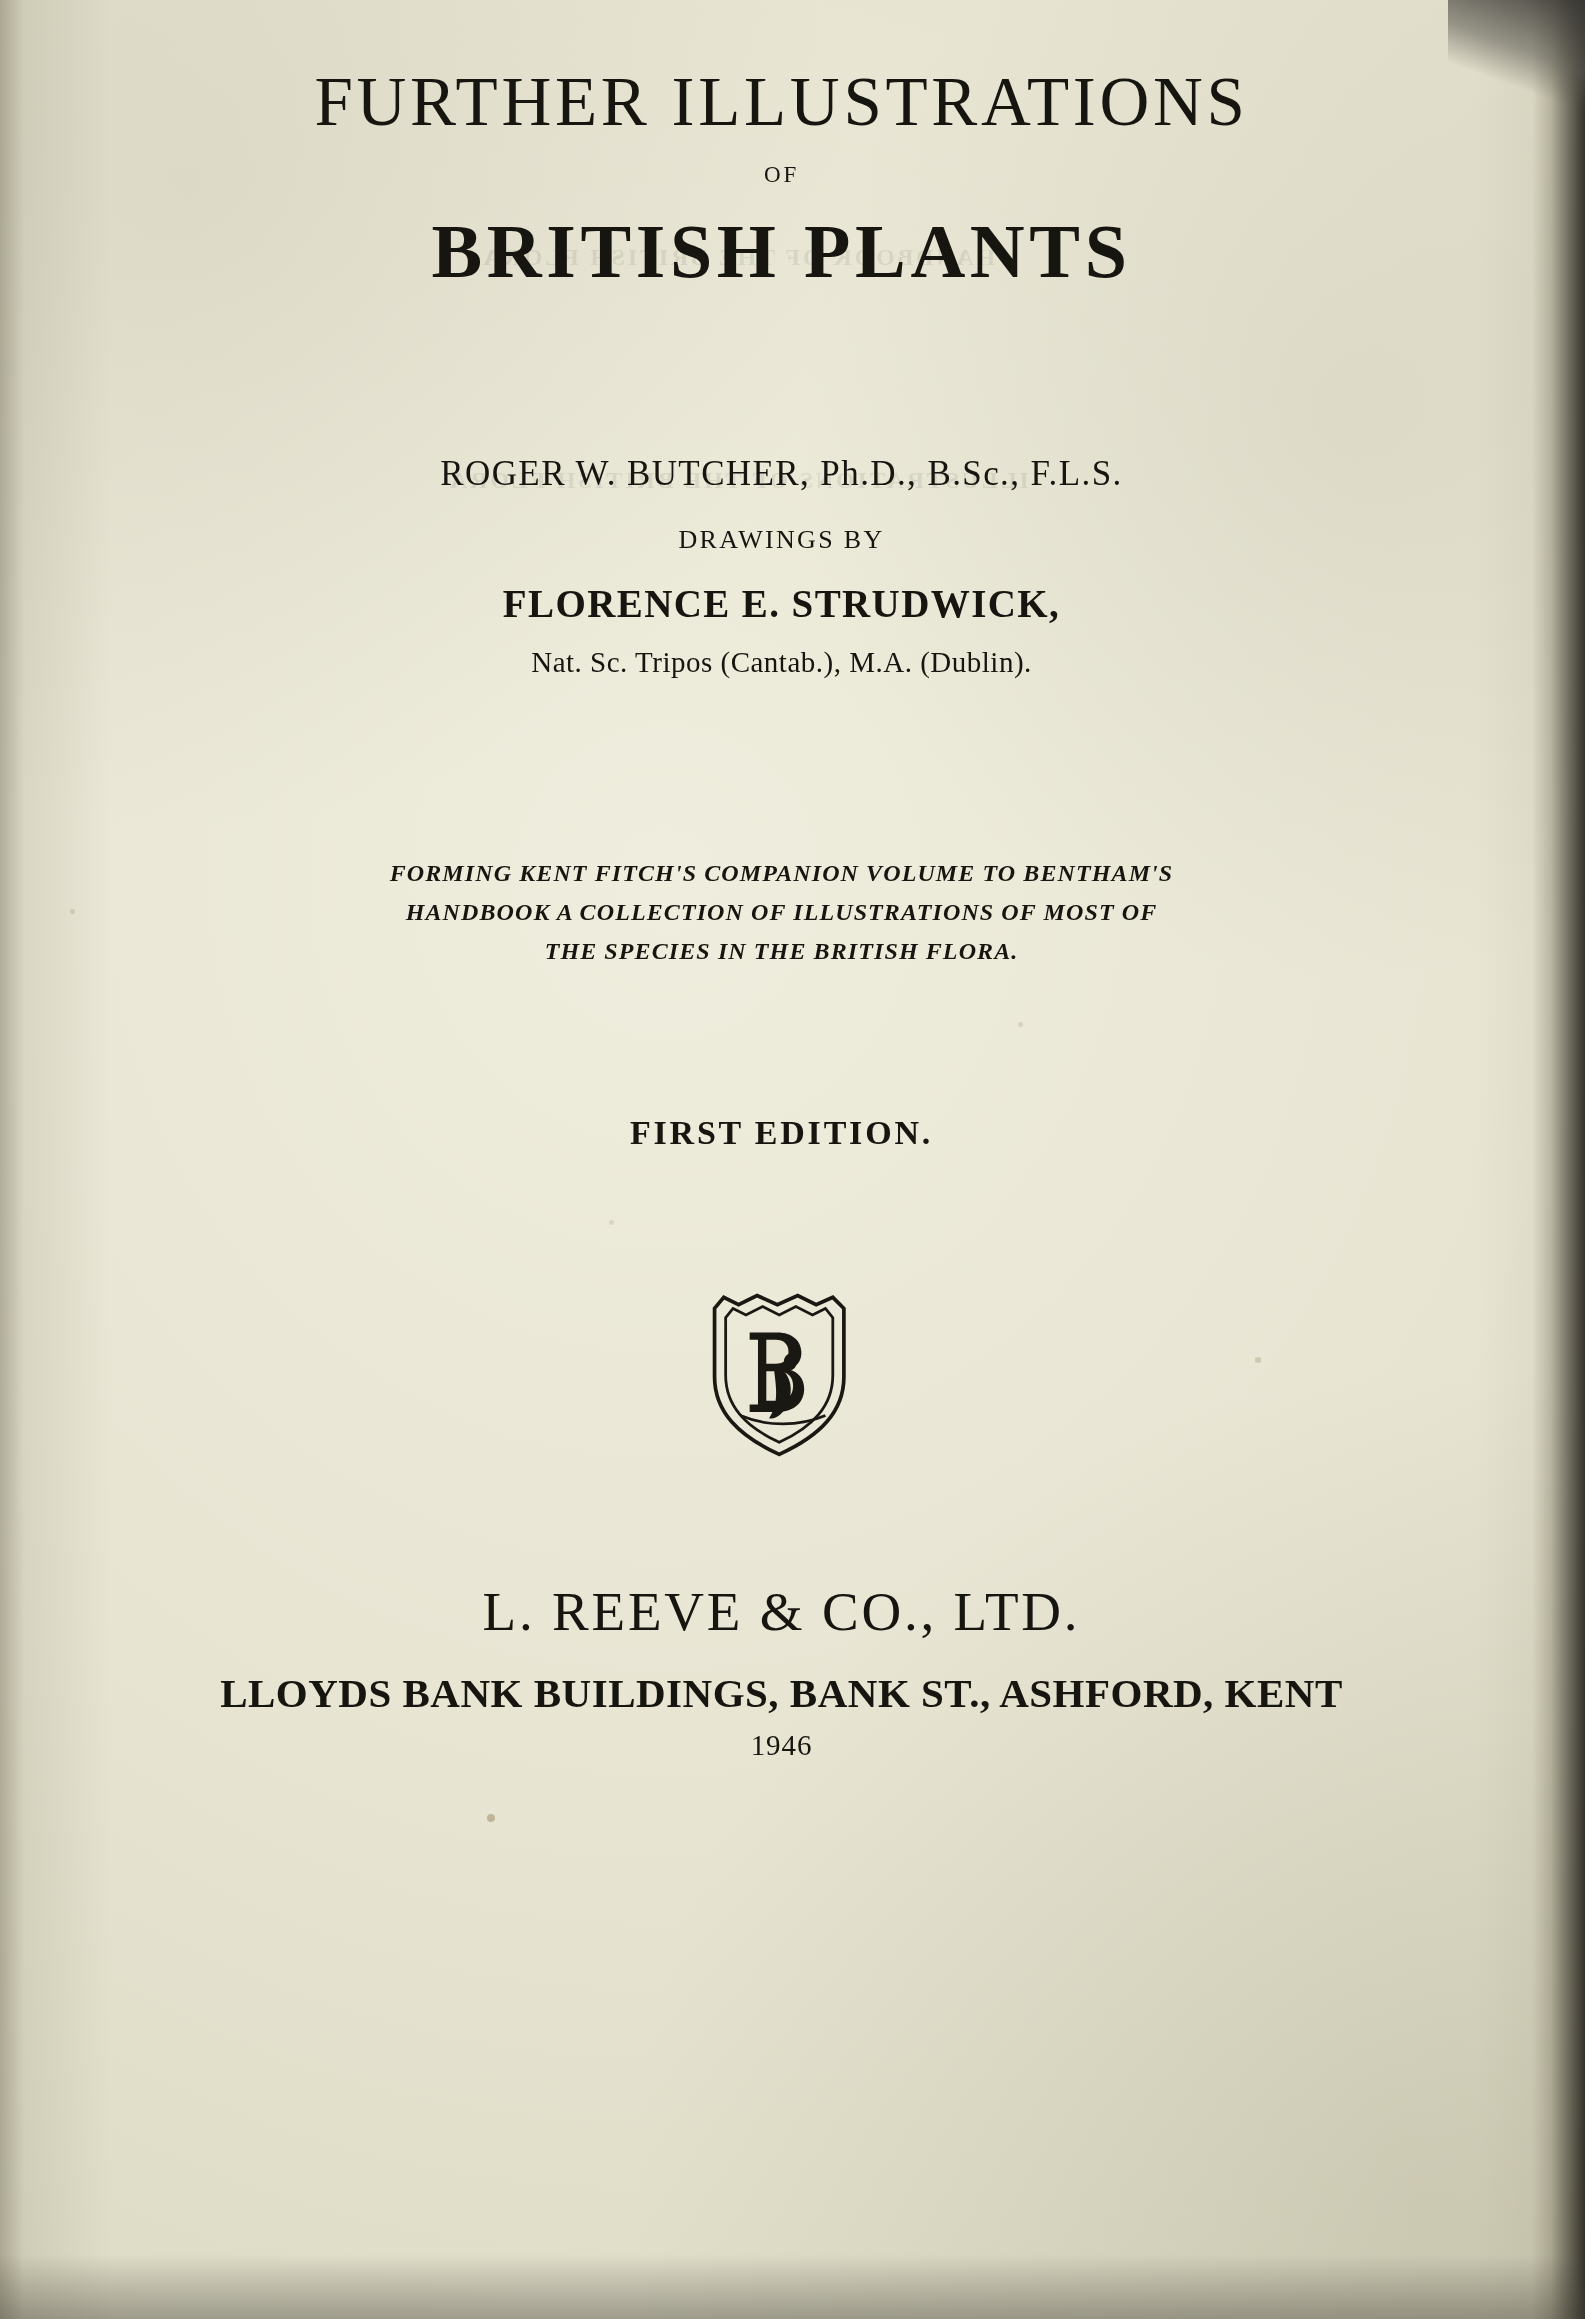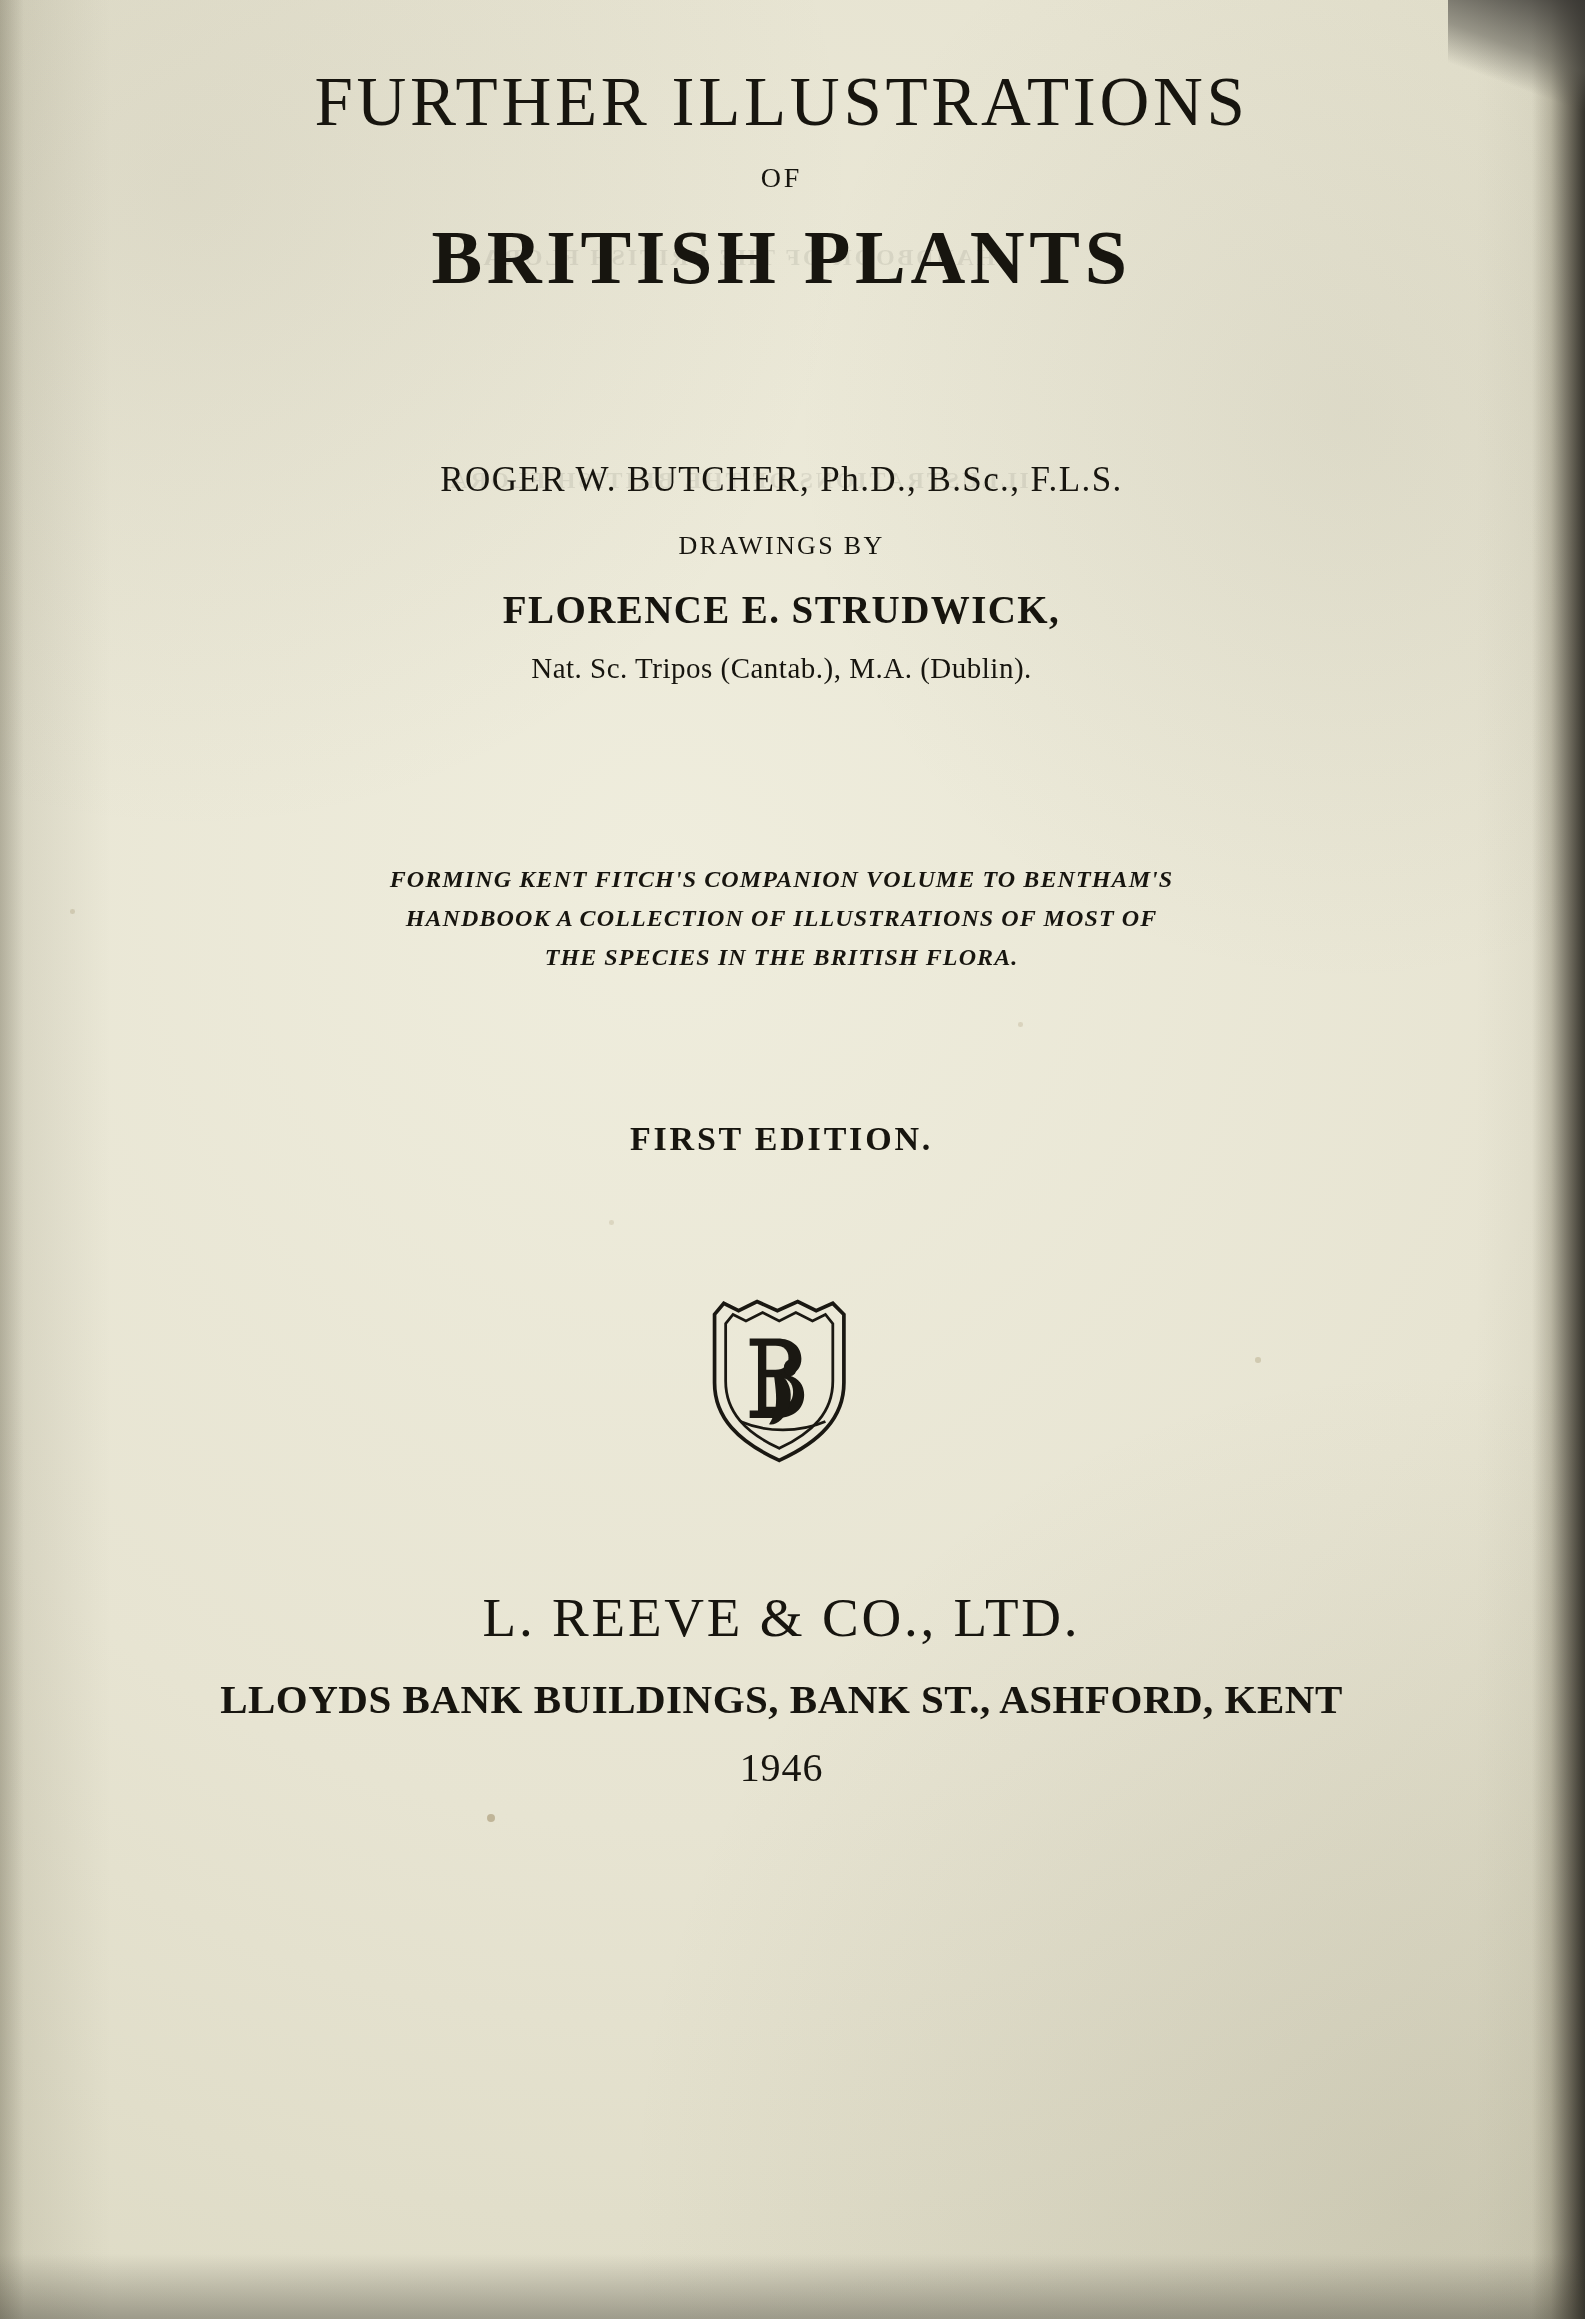--- a/index.html
+++ b/index.html
@@ -101,21 +101,21 @@
   .title-main {
     margin-top: 66px;
     font-size: 69px;
     letter-spacing: 3.7px;
     font-weight: normal;
     line-height: 1.05;
     white-space: nowrap;
   }
   .title-of {
     margin-top: 24px;
-    font-size: 28px;
+    font-size: 23px;
     letter-spacing: 2.8px;
   }
   .title-sub {
     margin-top: 24px;
     font-size: 76px;
     font-weight: bold;
     letter-spacing: 4.6px;
     line-height: 1.05;
   }
 
@@ -170,22 +170,22 @@
     letter-spacing: 2.8px;
   }
   .address {
     margin-top: 26px;
     font-size: 41px;
     font-weight: bold;
     letter-spacing: 0.5px;
     white-space: nowrap;
   }
   .year {
-    margin-top: 21px;
-    font-size: 40px;
+    margin-top: 12px;
+    font-size: 29px;
     letter-spacing: 0.9px;
   }
 
   
   .speck {
     position: absolute;
     border-radius: 50%;
     background: rgba(120,95,45,0.35);
     pointer-events: none;
   }

